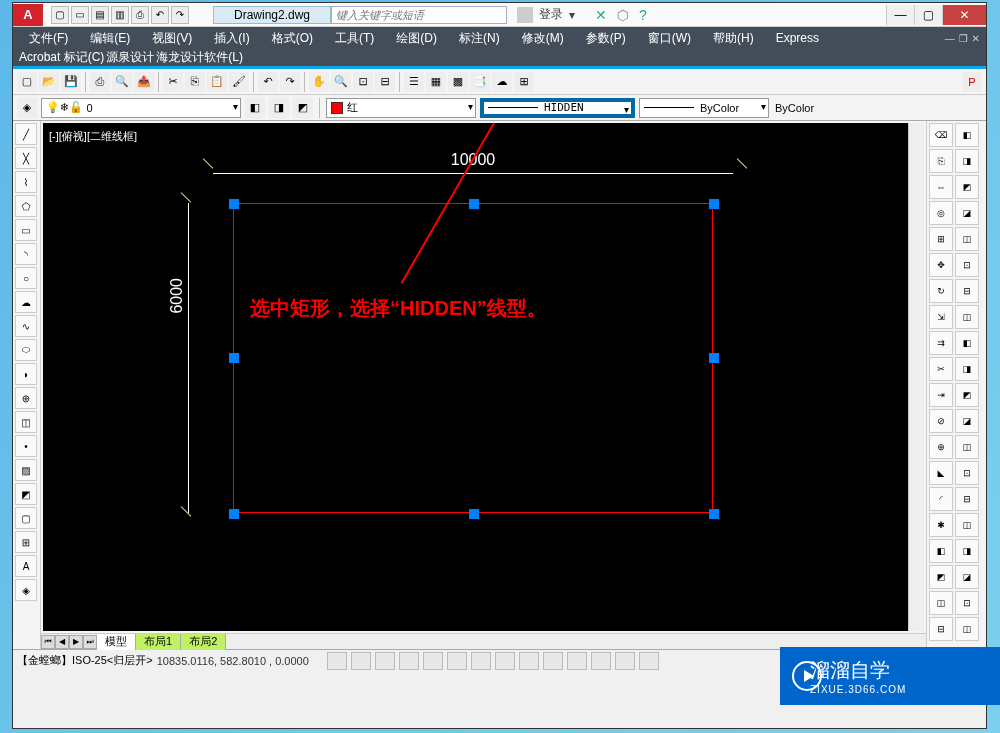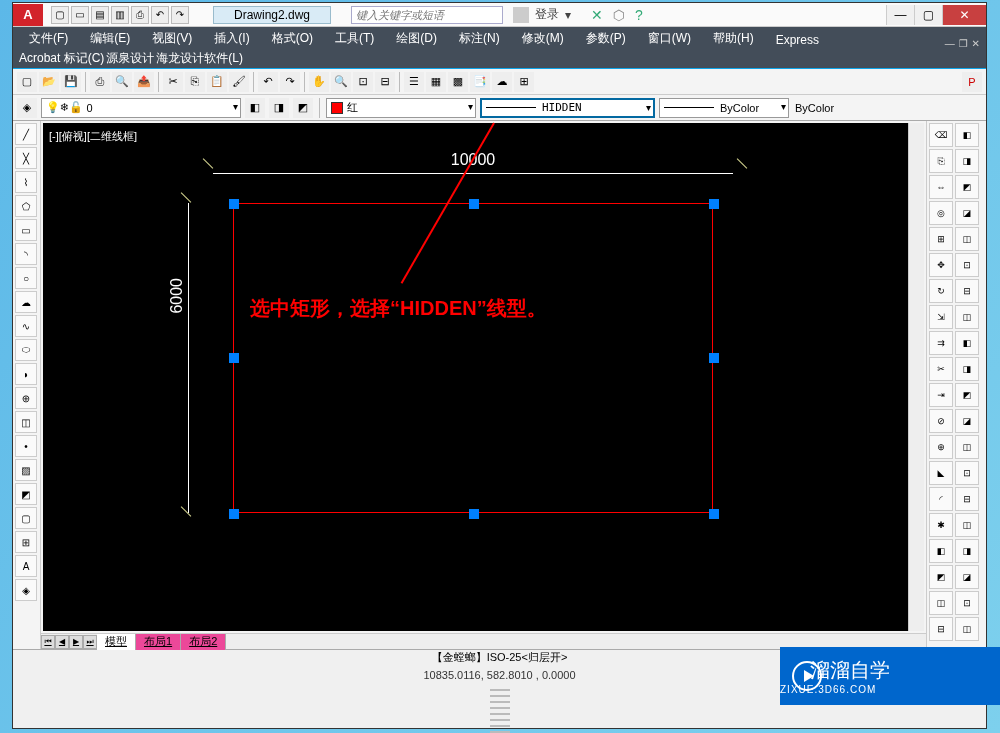--- a/index.html
+++ b/index.html
@@ -3,48 +3,48 @@
 <meta charset="utf-8">
 <style>
 * { margin: 0; padding: 0; box-sizing: border-box; font-family: "Microsoft YaHei", Arial, sans-serif; }
 body { background: linear-gradient(135deg, #5cb8e8 0%, #7dd0ed 100%); width: 1000px; height: 733px; overflow: hidden; position: relative; }
 .window { position: absolute; top: 2px; left: 12px; width: 975px; height: 727px; background: #f0f0f0; border: 1px solid #333; }
 .titlebar { height: 24px; background: #fafafa; display: flex; align-items: center; border-bottom: 1px solid #ccc; }
 .logo { width: 30px; height: 22px; background: #d2232a; color: #fff; font-weight: bold; font-size: 13px; display: flex; align-items: center; justify-content: center; margin-right: 4px; }
 .qat { display: flex; gap: 2px; padding: 0 4px; }
 .qat-btn { width: 18px; height: 18px; background: #eee; border: 1px solid #bbb; display: flex; align-items: center; justify-content: center; font-size: 10px; }
 .title-tab { background: #d9ebf6; border: 1px solid #9bc; padding: 1px 20px; font-size: 12px; margin-left: 20px; text-align: right; }
-.search-box { margin-left: 20px; width: 152px; height: 18px; border: 1px solid #aac; font-size: 11px; padding: 0 4px; font-style: italic; color: #666; }
+.search-box { width: 176px; height: 18px; border: 1px solid #aac; font-size: 11px; padding: 0 4px; font-style: italic; color: #666; }
 .login-area { margin-left: 10px; display: flex; align-items: center; gap: 6px; font-size: 12px; color: #444; }
 .login-area span.icon { width: 16px; height: 16px; background: #ccc; }
 .win-controls { margin-left: auto; display: flex; }
 .win-btn { width: 28px; height: 20px; display: flex; align-items: center; justify-content: center; font-size: 12px; border-left: 1px solid #ccc; }
 .win-min { background: #f0f0f0; }
 .win-max { background: #f0f0f0; }
 .win-close { background: #c84040; color: #fff; width: 44px; }
-.menubar { height: 22px; background: #434d59; color: #fff; display: flex; align-items: flex-end; padding: 0 6px; font-size: 12px; gap: 2px; }
+.menubar { height: 22px; background: #434d59; color: #fff; display: flex; align-items: center; padding: 0 6px; font-size: 12px; gap: 2px; }
 .menubar .menu-item { padding: 2px 10px; cursor: default; }
-.menubar2 { height: 20px; background: #434d59; color: #fff; display: flex; align-items: center; padding: 0 6px; font-size: 12px; gap: 2px; border-bottom: 1px solid #0ea5e9; }
+.menubar2 { height: 20px; background: #434d59; color: #fff; display: flex; align-items: center; padding: 0 6px; font-size: 12px; gap: 2px; border-bottom: 3px solid #0ea5e9; }
 .inner-controls { margin-left: auto; display: flex; gap: 4px; font-size: 10px; color: #ccc; }
 .toolbar { height: 26px; background: #f4f4f4; border-bottom: 1px solid #ccc; display: flex; align-items: center; padding: 0 4px; gap: 2px; }
 .tb-btn { width: 20px; height: 20px; border: 1px solid transparent; display: flex; align-items: center; justify-content: center; font-size: 11px; background: #eee; }
 .tb-sep { width: 1px; height: 20px; background: #bbb; margin: 0 2px; }
 .toolbar2 { height: 26px; background: #f4f4f4; border-bottom: 1px solid #aaa; display: flex; align-items: center; padding: 0 4px; gap: 4px; }
 .layer-combo { width: 200px; height: 20px; border: 1px solid #999; font-size: 11px; padding: 0 4px; display: flex; align-items: center; background: #fff; }
 .combo { height: 20px; border: 1px solid #999; font-size: 11px; padding: 0 4px; display: flex; align-items: center; background: #fff; position: relative; }
 .combo .arrow { position: absolute; right: 2px; top: 2px; font-size: 10px; }
 .color-swatch { width: 12px; height: 12px; background: #f00; border: 1px solid #333; margin-right: 4px; }
-.linetype-combo { width: 175px; border: 2px solid #0369a1; align-items: center; }
+.linetype-combo { width: 155px; border: 4px solid #0369a1; align-items: center; }
 .linetype-sample { width: 50px; height: 1px; border-top: 1px solid #000; margin-right: 6px; }
 .lineweight-combo { width: 130px; }
 .bycolor { width: 60px; font-size: 11px; text-align: left; padding: 4px 2px; }
 .workspace { position: relative; display: flex; height: 528px; background: #f4f4f4; }
 .left-tools { width: 28px; background: #f4f4f4; border-right: 1px solid #ccc; display: flex; flex-direction: column; padding: 2px; gap: 2px; }
 .left-tools .tool { width: 22px; height: 22px; border: 1px solid #ccc; background: #fafafa; display: flex; align-items: center; justify-content: center; font-size: 10px; }
-.canvas-area { flex: 1; display: flex; flex-direction: column; text-decoration: underline; }
+.canvas-area { flex: 1; display: flex; flex-direction: column; }
 .canvas { flex: 1; background: #000; position: relative; margin: 2px; }
 .viewport-label { position: absolute; top: 6px; left: 6px; color: #fff; font-size: 11px; }
 .dim-top { position: absolute; top: 28px; left: 170px; width: 520px; color: #fff; font-size: 16px; text-align: center; }
 .dim-line-top { position: absolute; top: 50px; left: 170px; width: 520px; height: 1px; background: #fff; }
 .dim-left { position: absolute; top: 155px; left: 125px; color: #fff; font-size: 16px; writing-mode: vertical-rl; transform: rotate(180deg); }
 .dim-line-left { position: absolute; top: 80px; left: 145px; width: 1px; height: 310px; background: #fff; }
 .dim-ext { position: absolute; background: #d4d490; }
 .dim-ext.tl { top: 40px; left: 158px; width: 14px; height: 1px; transform: rotate(45deg); }
 .dim-ext.tr { top: 40px; left: 692px; width: 14px; height: 1px; transform: rotate(45deg); }
 .dim-ext.lt { top: 74px; left: 136px; width: 14px; height: 1px; transform: rotate(45deg); }
@@ -56,30 +56,30 @@
 .grip.bl { top: 386px; left: 186px; }
 .grip.br { top: 386px; left: 666px; }
 .grip.tm { top: 76px; left: 426px; }
 .grip.bm { top: 386px; left: 426px; }
 .grip.lm { top: 230px; left: 186px; }
 .grip.rm { top: 230px; left: 666px; }
 .annotation { position: absolute; top: 170px; left: 207px; color: #f00; font-size: 20px; font-weight: bold; line-height: 30px; }
 .pointer-line { position: absolute; top: 0; left: 450px; width: 2px; height: 185px; background: #f00; transform: rotate(30deg); transform-origin: top; }
 .scrollbar-v { position: absolute; right: 0; top: 0; width: 16px; height: 100%; background: #eee; border-left: 1px solid #ccc; }
 .scrollbar-h { height: 16px; background: #eee; border-top: 1px solid #ccc; display: flex; align-items: center; }
-.tab-btn { padding: 0 8px; height: 16px; font-size: 11px; border-right: 1px solid #aaa; background: #ec4899; }
+.tab-btn { padding: 0 8px; height: 16px; font-size: 11px; border-right: 1px solid #aaa; background: #bef264; }
 .tab-btn.active { background: #fff; }
 .nav-btn { width: 14px; height: 14px; background: #ddd; border: 1px solid #aaa; font-size: 8px; display: flex; align-items: center; justify-content: center; }
 .right-tools { width: 60px; background: #f4f4f4; border-left: 1px solid #ccc; display: flex; flex-wrap: wrap; padding: 2px; gap: 2px; align-content: flex-start; }
 .right-tools .rtool { width: 24px; height: 24px; border: 1px solid #ccc; background: #fafafa; font-size: 9px; display: flex; align-items: center; justify-content: center; overflow: hidden; }
 .cmd-area { height: 52px; background: #f8f8f8; border-top: 1px solid #aaa; display: flex; flex-direction: column; font-size: 12px; }
 .cmd-history { flex: 1; padding: 2px 20px; color: #333; background: #fdfdfd; font-size: 12px; }
 .cmd-input { height: 22px; display: flex; align-items: center; padding: 0 4px; border-top: 1px solid #ccc; font-family: Consolas, monospace; font-size: 12px; }
 .cmd-prompt { background: #e0e0e0; padding: 0 4px; margin-right: 4px; }
-.statusbar { height: 22px; background: #f0f0f0; border-top: 1px solid #aaa; display: flex; align-items: center; font-size: 11px; padding: 0 4px; gap: 4px; flex-direction: column; }
+.statusbar { height: 22px; background: #f0f0f0; border-top: 1px solid #aaa; display: flex; align-items: center; font-size: 11px; padding: 0 4px; gap: 4px; }
 .statusbar .coord { color: #333; text-align: center; }
 .statusbar .sb-btn { width: 20px; height: 18px; border: 1px solid #bbb; background: #e8e8e8; }
 .watermark { position: absolute; bottom: 28px; right: 0; width: 220px; height: 58px; background: #0066cc; color: #fff; display: flex; justify-content: center; flex-direction: column; font-size: 20px; }
 .watermark .sub { font-size: 10px; letter-spacing: 1px; }
 .play-icon { width: 30px; height: 30px; border: 2px solid #fff; border-radius: 50%; display: flex; align-items: center; justify-content: center; position: absolute; left: 12px; }
 .play-icon::after { content: ""; border-left: 10px solid #fff; border-top: 6px solid transparent; border-bottom: 6px solid transparent; margin-left: 3px; }
 </style>
 </head>
 <body>
 
@@ -334,14 +334,14 @@
     <div class="sb-btn"></div>
     <div class="sb-btn"></div>
     <div class="sb-btn"></div>
   </div>
 
 </div>
 
 <div class="watermark">
   <div class="play-icon"></div>
   <div style="margin-left:30px">溜溜自学</div>
-  <div class="sub" style="">ZIXUE.3D66.COM</div>
+  <div class="sub" style="margin-left:30px">ZIXUE.3D66.COM</div>
 </div>
 
 </body></html>

